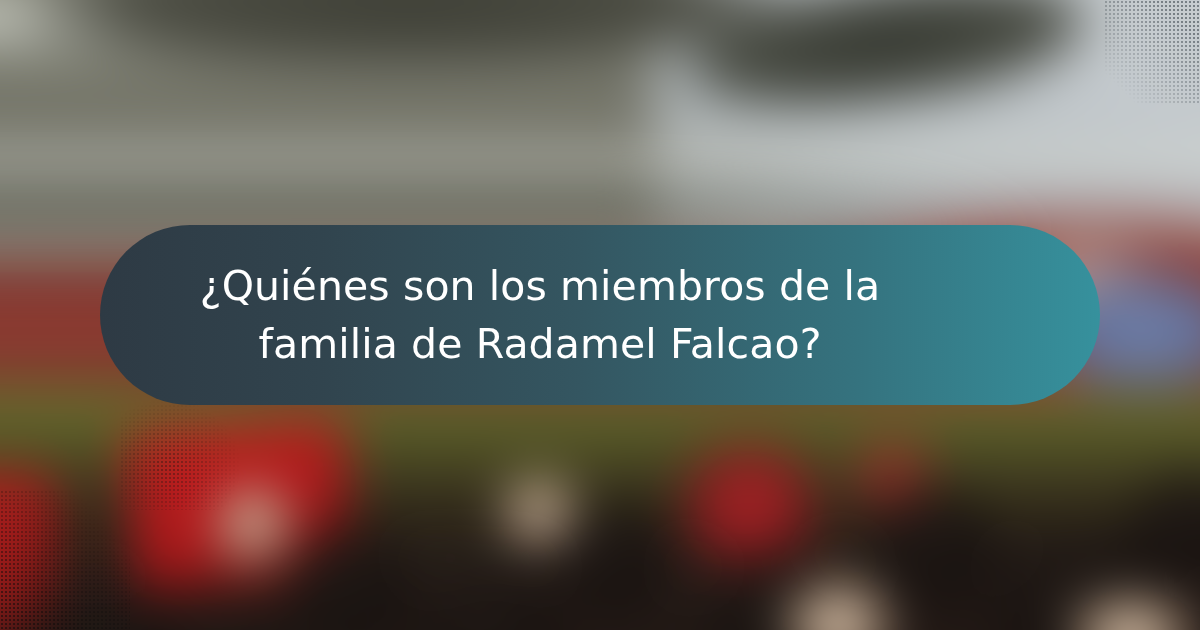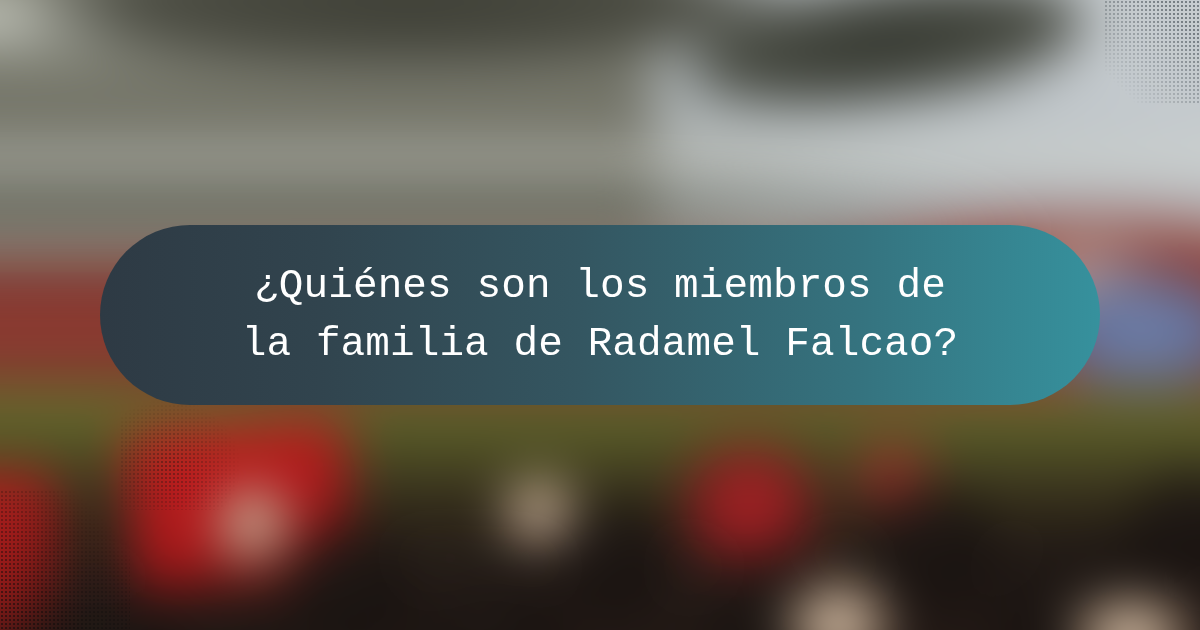--- a/index.html
+++ b/index.html
@@ -216,25 +216,24 @@
   
   #title-pill {
     position: absolute;
     left: 100px;
     top: 225px;
     width: 1000px;
     height: 180px;
     border-radius: 90px;
     display: flex;
     align-items: center;
-    justify-content: center;
+    justify-content: flex-start;
     box-sizing: border-box;
     padding: 8px 70px;
     background: linear-gradient(90deg, #2e3a44 0%, #31444e 22%, #345661 48%, #35737f 76%, #36919d 100%);
-    font-family: Liberation Mono, monospace;
   }
   #title-text {
     color: #ffffff;
     font-size: 41px;
     line-height: 1.42;
     font-weight: 400;
     text-align: center;
     letter-spacing: 0.1px;
     text-rendering: optimizeLegibility;
     max-width: 740px;

